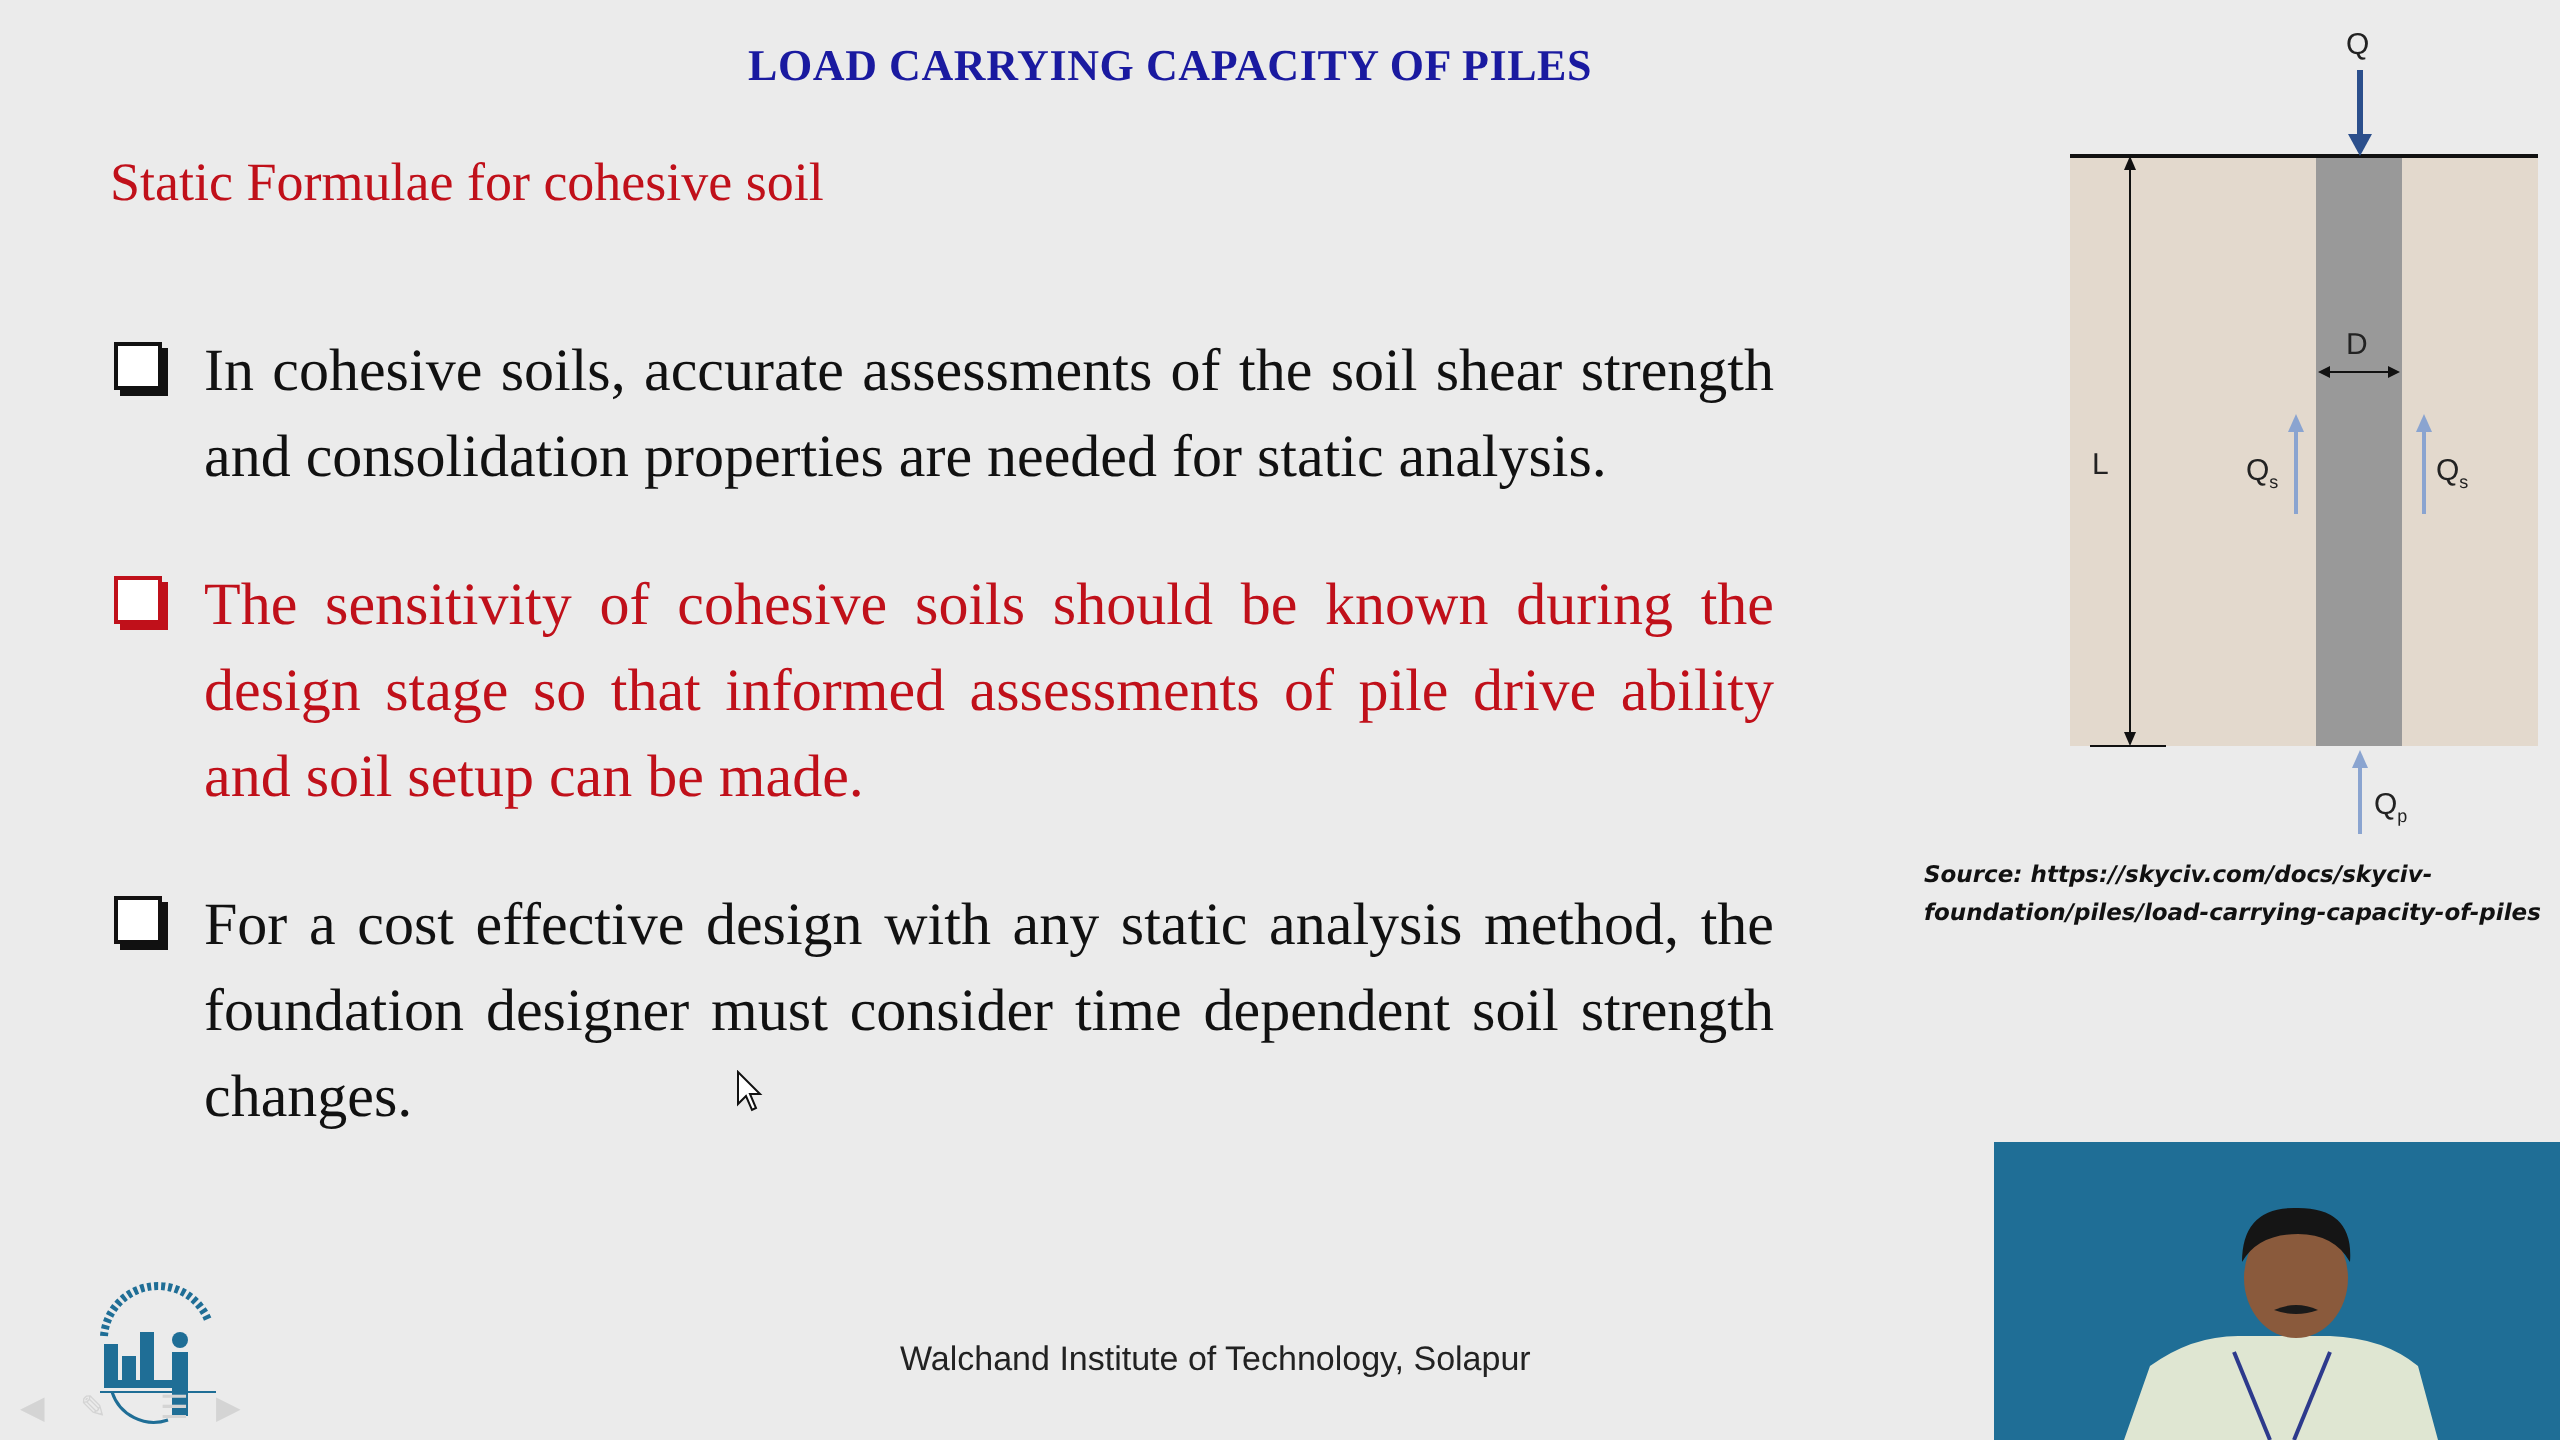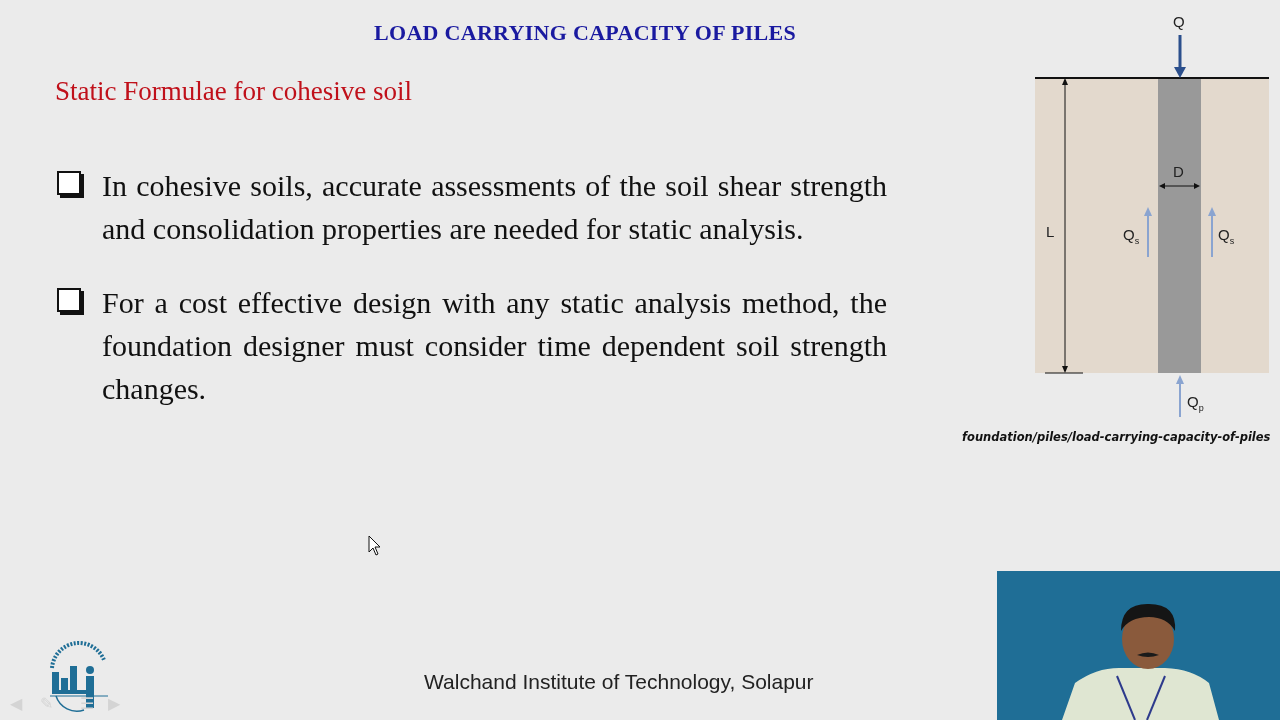--- a/index.html
+++ b/index.html
@@ -5,38 +5,42 @@
   html, body { margin:0; padding:0; }
   body { width:1280px; height:720px; background:#ebebeb; position:relative; overflow:hidden; font-family:"Liberation Serif", serif; }
   .title { position:absolute; left:374px; top:20px; width:540px; font-family:"Liberation Serif", serif; font-weight:bold; font-size:22px; color:#1a1aa0; letter-spacing:0.3px; white-space:nowrap; }
   .subtitle { position:absolute; left:55px; top:76px; font-size:27px; color:#c0101a; white-space:nowrap; }
   .bullets { position:absolute; left:55px; top:133px; width:832px; }
   .bullet { position:relative; padding-left:47px; font-size:30px; line-height:43px; text-align:justify; margin-bottom:10px; color:#111;margin-top:31px; }
   .bullet.red { color:#c0101a; }
   .box { position:absolute; left:2px; top:7px; width:20px; height:20px; border:2px solid currentColor; box-shadow:3px 3px 0 currentColor; background:#fff; }
   .bullet .box { color:#111; }
   .bullet.red .box { color:#c0101a; }
-  .footer { position:absolute; left:424px; top:670px; font-family:"Liberation Sans", sans-serif; font-size:21px; color:#222; white-space:nowrap; }
+  .footer { position:absolute; left:450px; top:670px; font-family:"Liberation Sans", sans-serif; font-size:17px; color:#222; white-space:nowrap; }
   .diagram { position:absolute; left:1030px; top:5px; width:250px; height:420px; }
   .source { position:absolute; left:962px; top:428px; font-family:"DejaVu Sans", sans-serif; font-style:italic; font-weight:bold; font-size:11.5px; line-height:19px; color:#111; white-space:nowrap; }
   .logo { position:absolute; left:44px; top:638px; width:70px; height:76px; }
   .nav { position:absolute; top:694px; font-size:16px; color:#d4d4d4; }
   .video { position:absolute; left:997px; top:571px; width:283px; height:149px; background:#1f6e96; overflow:hidden; }
   .cursor { position:absolute; left:368px; top:535px; width:14px; height:22px; }
 </style>
 </head>
 <body>
 
 <div class="title">LOAD CARRYING CAPACITY OF PILES</div>
 <div class="subtitle">Static Formulae for cohesive soil</div>
 
 <div class="bullets">
   <div class="bullet">
     <span class="box"></span>
     <span>In cohesive soils, accurate assessments of the soil shear strength and consolidation properties are needed for static analysis.</span>
+  </div>
+  <div class="bullet red">
+    <span class="box"></span>
+    <span>The sensitivity of cohesive soils should be known during the design stage so that informed assessments of pile drive ability and soil setup can be made.</span>
   </div>
   <div class="bullet">
     <span class="box"></span>
     <span>For a cost effective design with any static analysis method, the foundation designer must consider time dependent soil strength changes.</span>
   </div>
 </div>
 
 <svg class="diagram" viewBox="0 0 250 420" xmlns="http://www.w3.org/2000/svg">
   <rect x="5" y="73" width="234" height="295" fill="#e3d9cd"></rect>
   <rect x="128" y="73" width="43" height="295" fill="#999999"></rect>
@@ -58,20 +62,21 @@
   <text x="93" y="235" font-family="Liberation Sans, sans-serif" font-size="15" fill="#222">Q<tspan font-size="9" dy="4">s</tspan></text>
   <line x1="182" y1="207" x2="182" y2="252" stroke="#8aa4d0" stroke-width="2"></line>
   <polygon points="182,202 178,211 186,211" fill="#8aa4d0"></polygon>
   <text x="188" y="235" font-family="Liberation Sans, sans-serif" font-size="15" fill="#222">Q<tspan font-size="9" dy="4">s</tspan></text>
   <line x1="150" y1="375" x2="150" y2="412" stroke="#8aa4d0" stroke-width="2"></line>
   <polygon points="150,370 146,379 154,379" fill="#8aa4d0"></polygon>
   <text x="157" y="402" font-family="Liberation Sans, sans-serif" font-size="15" fill="#222">Q<tspan font-size="9" dy="4">p</tspan></text>
 </svg>
 
 <div class="source">
+  <div>Source: https://skyciv.com/docs/skyciv-</div>
   <div>foundation/piles/load-carrying-capacity-of-piles</div>
 </div>
 
 <svg class="logo" viewBox="0 0 70 76" xmlns="http://www.w3.org/2000/svg">
   <path d="M8 30 A27 27 0 0 1 60 22" fill="none" stroke="#1f6e96" stroke-width="4" stroke-dasharray="2 1.5"></path>
   <rect x="8" y="34" width="7" height="22" fill="#1f6e96"></rect>
   <rect x="17" y="40" width="7" height="16" fill="#1f6e96"></rect>
   <rect x="26" y="28" width="7" height="28" fill="#1f6e96"></rect>
   <rect x="8" y="52" width="34" height="4" fill="#1f6e96"></rect>
   <circle cx="46" cy="32" r="4" fill="#1f6e96"></circle>

